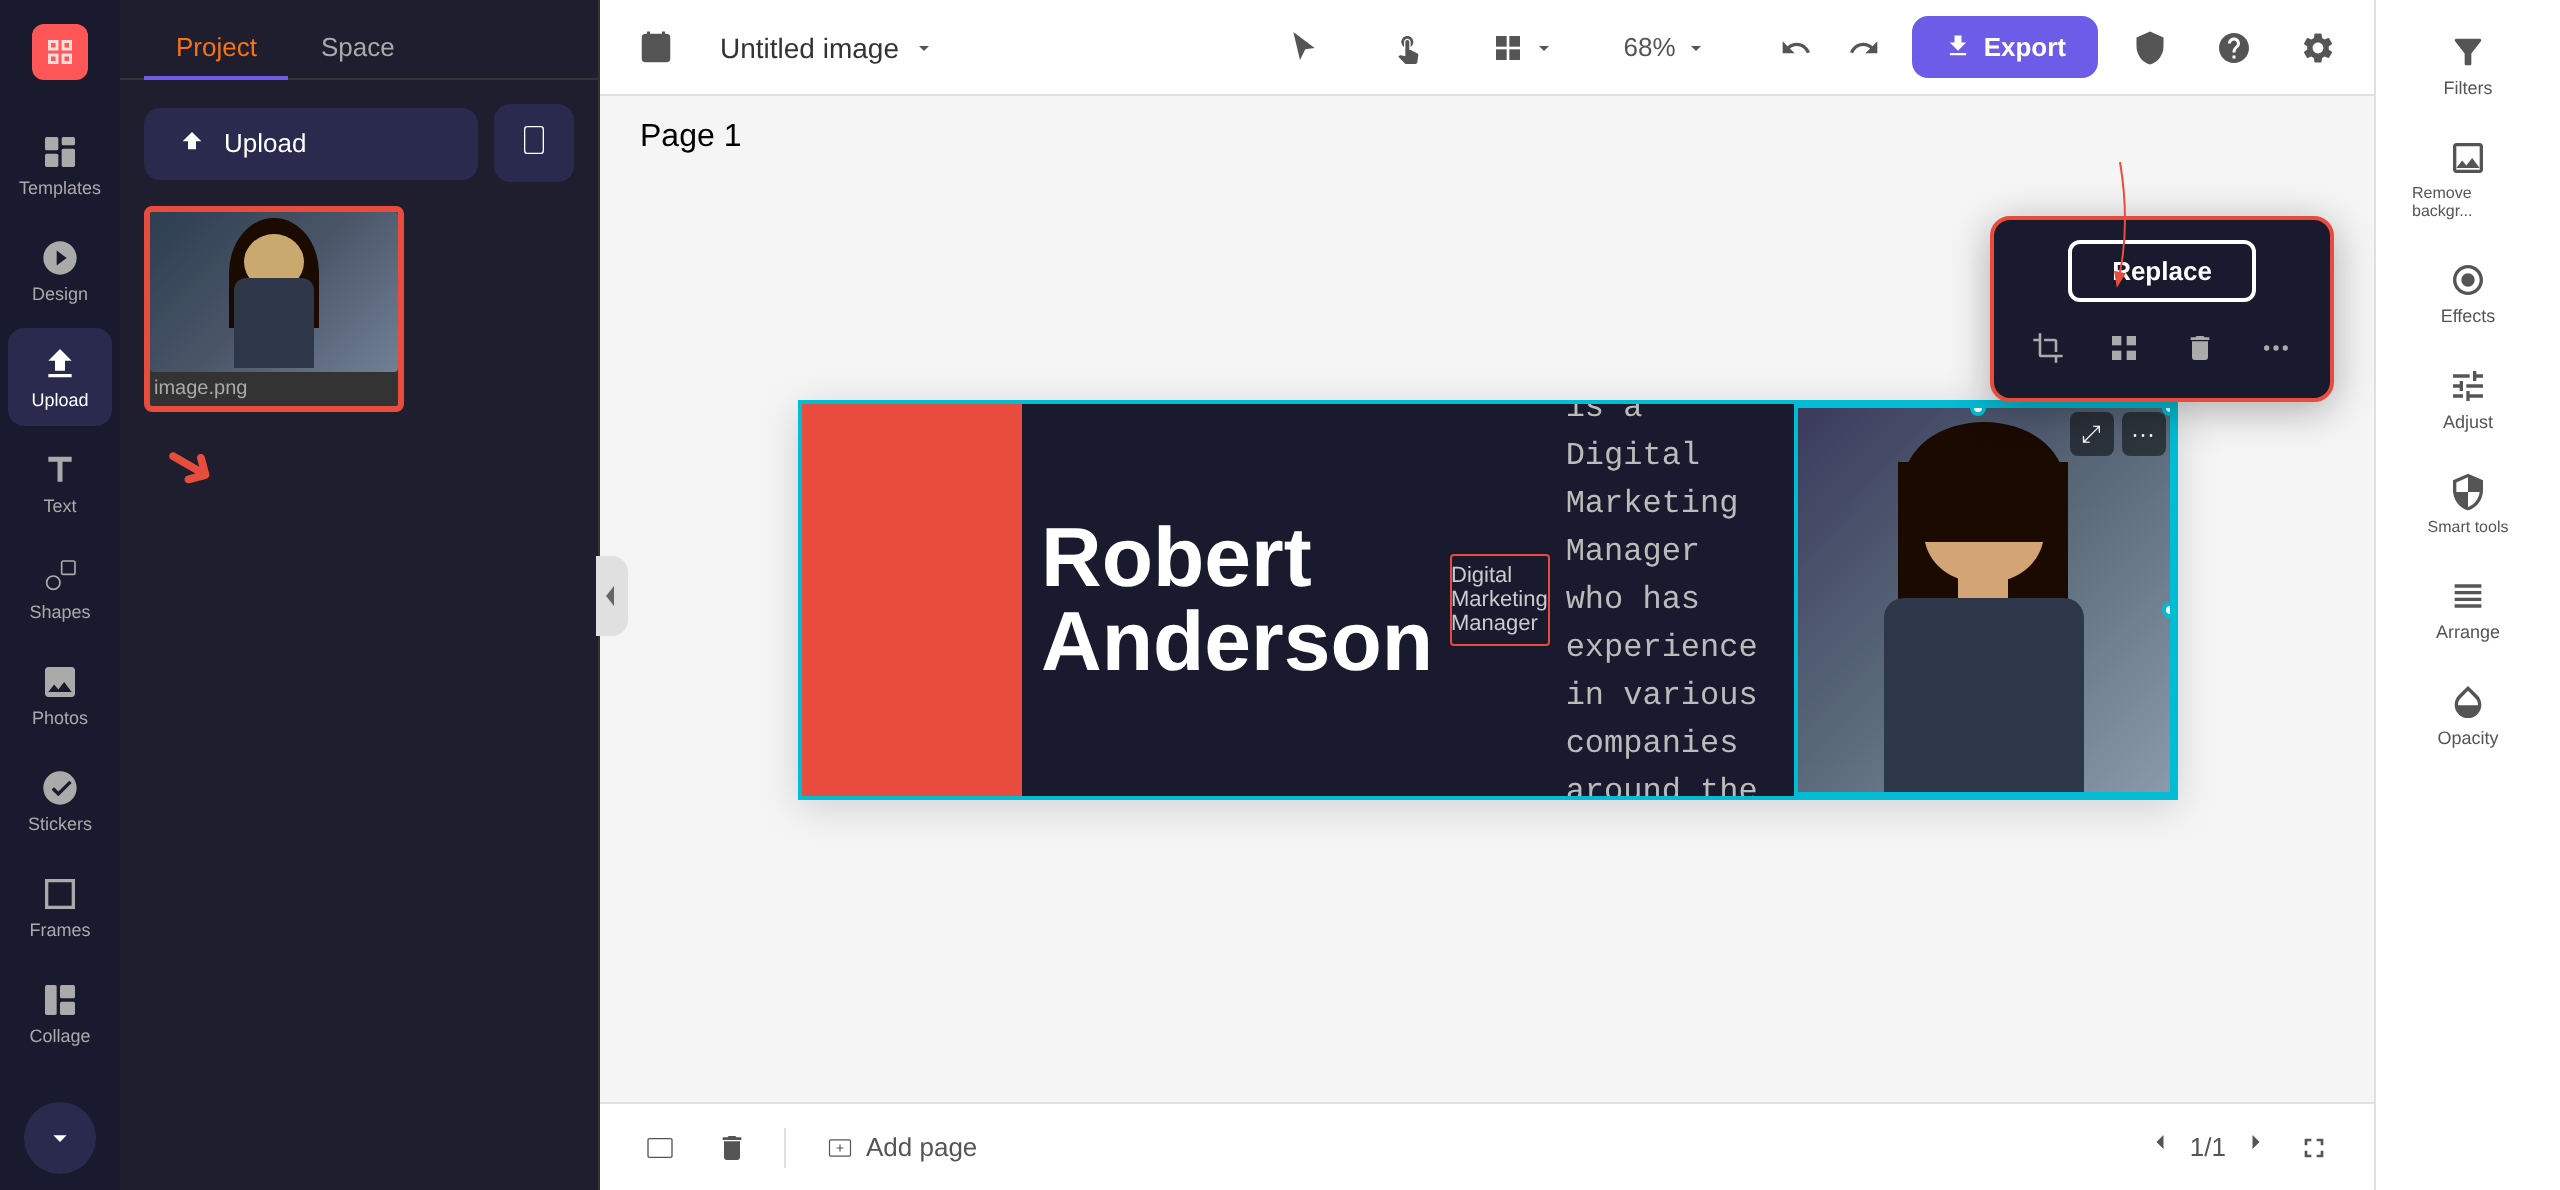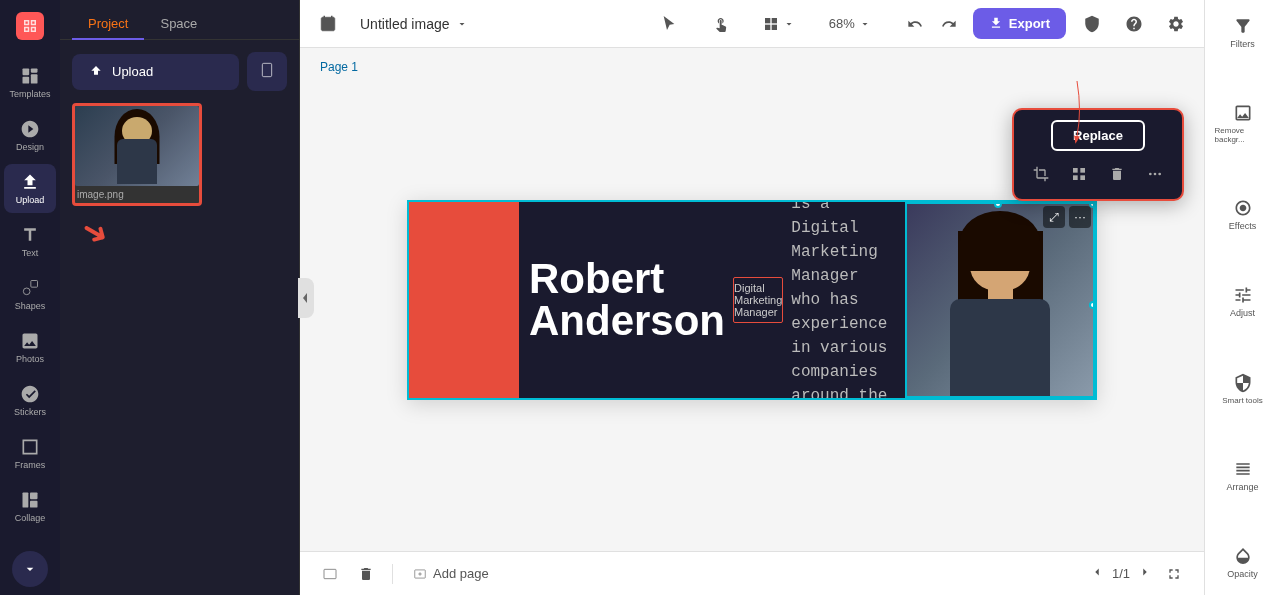--- a/index.html
+++ b/index.html
@@ -258,22 +258,22 @@
       align-items: center;
       justify-content: center;
       padding: 40px;
       position: relative;
       overflow: hidden;
     }
     .page-label {
       position: absolute;
       top: 12px;
       left: 20px;
-      font-size: 12px;
-      color: #0369a1;
+      font-size: 16px;
+      color: #000000;
     }
     .canvas-wrapper {
       position: relative;
       box-shadow: 0 4px 20px rgba(0,0,0,0.15);
     }
     .design-canvas {
       width: 690px;
       height: 200px;
       background: #1a1a2e;
       position: relative;
@@ -489,30 +489,29 @@
     .bottom-right {
       margin-left: auto;
       display: flex;
       align-items: center;
       gap: 8px;
     }
     .page-nav { font-size: 13px; color: #555; }
 
     
     .right-sidebar {
-      width: 76px;
+      width: 93px;
       background: white;
       border-left: 1px solid #e0e0e0;
       display: flex;
       flex-direction: column;
       align-items: center;
       padding: 8px 0;
       gap: 4px;
       flex-shrink: 0;
-      justify-content: space-between;
     }
     .right-tool {
       display: flex;
       flex-direction: column;
       align-items: center;
       gap: 3px;
       padding: 8px 4px;
       cursor: pointer;
       border-radius: 8px;
       color: #555;

